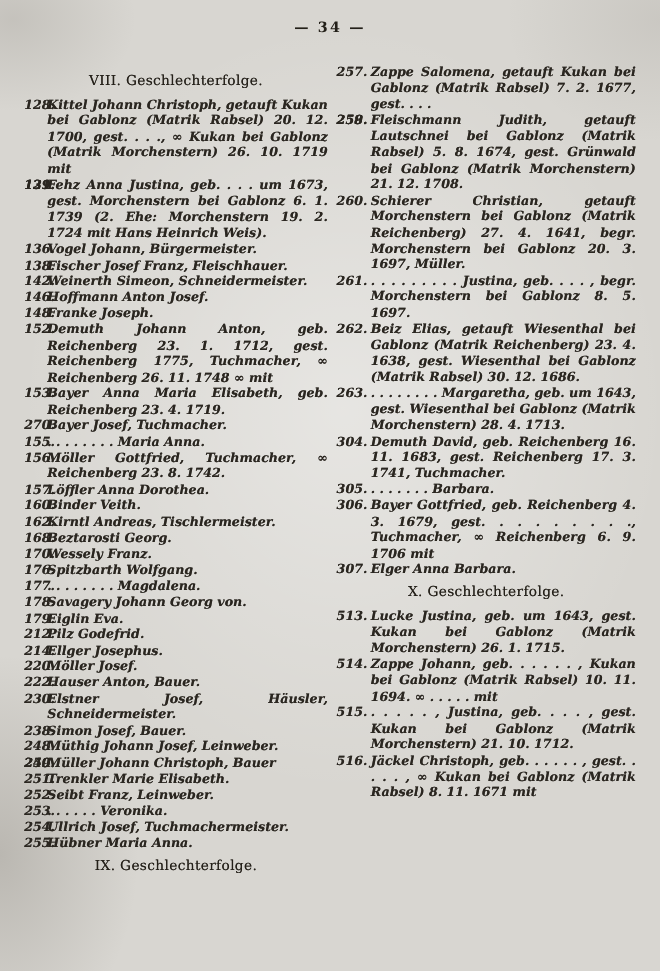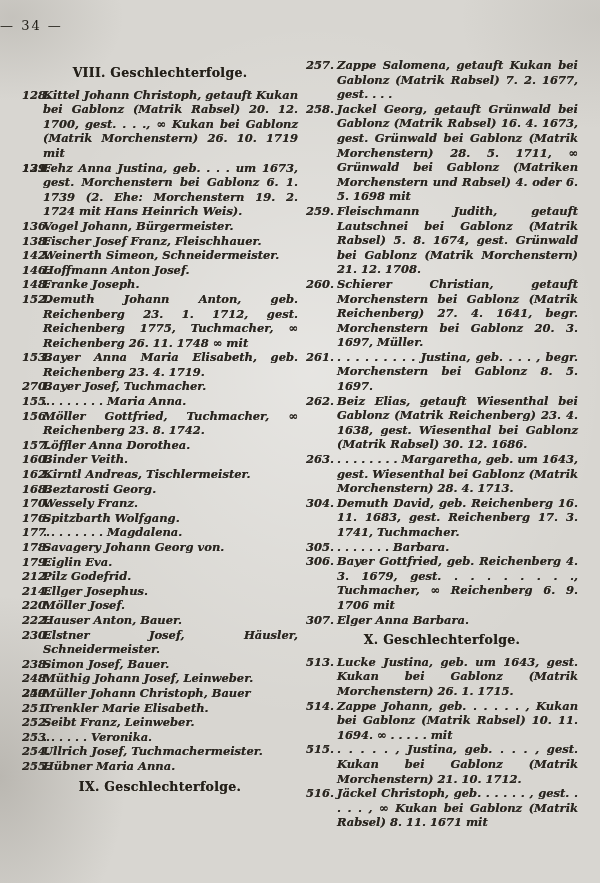--- a/index.html
+++ b/index.html
@@ -14,39 +14,39 @@
     background:
       radial-gradient(ellipse 420px 500px at 52% 42%, rgba(255,255,255,0.38), rgba(255,255,255,0) 70%),
       radial-gradient(ellipse 180px 260px at 0% 88%, rgba(80,74,64,0.22), rgba(80,74,64,0) 70%),
       radial-gradient(ellipse 200px 160px at 100% 2%, rgba(80,74,64,0.10), rgba(80,74,64,0) 70%),
       radial-gradient(ellipse 160px 120px at 2% 2%, rgba(80,74,64,0.14), rgba(80,74,64,0) 70%),
       #d8d6d1;
     color:#28241f;
   }
   .page-header{
     position:absolute;top:18px;left:0;width:600px;
-    text-align:left;
-    font-size:13px;font-weight:normal;letter-spacing:2px;
+    text-align:center;
+    font-size:13px;font-weight:bold;letter-spacing:2px;
     color:#232019;
   }
   .col{
     position:absolute;
     font-size:11.5px;
     line-height:14.6px;
     font-weight:bold;
     text-align:justify;
     color:#2a2620;
     text-shadow:0 0 0.5px rgba(42,38,32,0.75);
   }
   .col-left{left:22px;top:60px;width:276px;}
   .col-right{left:306px;top:58px;width:272px;}
   .heading{
     text-align:center;
     font-size:12.5px;
-    font-weight:bold;
+    font-weight:normal;
     letter-spacing:0.3px;
     margin:6px 0 7px 0;
     color:#242019;
   }
   .entry{
     position:relative;
     margin:0;
     font-style:italic;
   }
   .col-left .entry{padding-left:21px;}
@@ -97,21 +97,21 @@
       <div class="entry"><span class="num">250.</span><span class="txt">Müller Johann Christoph, Bauer</span></div>
       <div class="entry"><span class="num">251.</span><span class="txt">Trenkler Marie Elisabeth.</span></div>
       <div class="entry"><span class="num">252.</span><span class="txt">Seibt Franz, Leinweber.</span></div>
       <div class="entry"><span class="num">253.</span><span class="txt">. . . . . . Veronika.</span></div>
       <div class="entry"><span class="num">254.</span><span class="txt">Ullrich Josef, Tuchmachermeister.</span></div>
       <div class="entry"><span class="num">255.</span><span class="txt">Hübner Maria Anna.</span></div>
       <div class="heading">IX. Geschlechterfolge.</div>
     </div>
   <div class="col col-right">
       <div class="entry"><span class="num">257.</span><span class="txt">Zappe Salomena, getauft Kukan bei Gablonz (Matrik Rabsel) 7. 2. 1677, gest. . . .</span></div>
-      <div class="entry"><span class="num">258.</span><span class="txt">Jackel Georg, getauft Grünwald bei Gablonz (Matrik Rabsel) 16. 4. 1673, gest. Grünwald bei Gablonz (Matrik Morchenstern) 28. 5. 1711, ∞ Grünwald bei Gablonz (Matriken Morchenstern und Rabsel) 4. oder 6. 5. 1698 mit</span></div>
+      <div class="entry"><span class="num">258.</span></div>
       <div class="entry"><span class="num">259.</span><span class="txt">Fleischmann Judith, getauft Lautschnei bei Gablonz (Matrik Rabsel) 5. 8. 1674, gest. Grünwald bei Gablonz (Matrik Morchenstern) 21. 12. 1708.</span></div>
       <div class="entry"><span class="num">260.</span><span class="txt">Schierer Christian, getauft Morchenstern bei Gablonz (Matrik Reichenberg) 27. 4. 1641, begr. Morchenstern bei Gablonz 20. 3. 1697, Müller.</span></div>
       <div class="entry"><span class="num">261.</span><span class="txt">. . . . . . . . . Justina, geb. . . . , begr. Morchenstern bei Gablonz 8. 5. 1697.</span></div>
       <div class="entry"><span class="num">262.</span><span class="txt">Beiz Elias, getauft Wiesenthal bei Gablonz (Matrik Reichenberg) 23. 4. 1638, gest. Wiesenthal bei Gablonz (Matrik Rabsel) 30. 12. 1686.</span></div>
       <div class="entry"><span class="num">263.</span><span class="txt">. . . . . . . . Margaretha, geb. um 1643, gest. Wiesenthal bei Gablonz (Matrik Morchenstern) 28. 4. 1713.</span></div>
       <div class="entry"><span class="num">304.</span><span class="txt">Demuth David, geb. Reichenberg 16. 11. 1683, gest. Reichenberg 17. 3. 1741, Tuchmacher.</span></div>
       <div class="entry"><span class="num">305.</span><span class="txt">. . . . . . . Barbara.</span></div>
       <div class="entry"><span class="num">306.</span><span class="txt">Bayer Gottfried, geb. Reichenberg 4. 3. 1679, gest. . . . . . . . ., Tuchmacher, ∞ Reichenberg 6. 9. 1706 mit</span></div>
       <div class="entry"><span class="num">307.</span><span class="txt">Elger Anna Barbara.</span></div>
       <div class="heading">X. Geschlechterfolge.</div>

